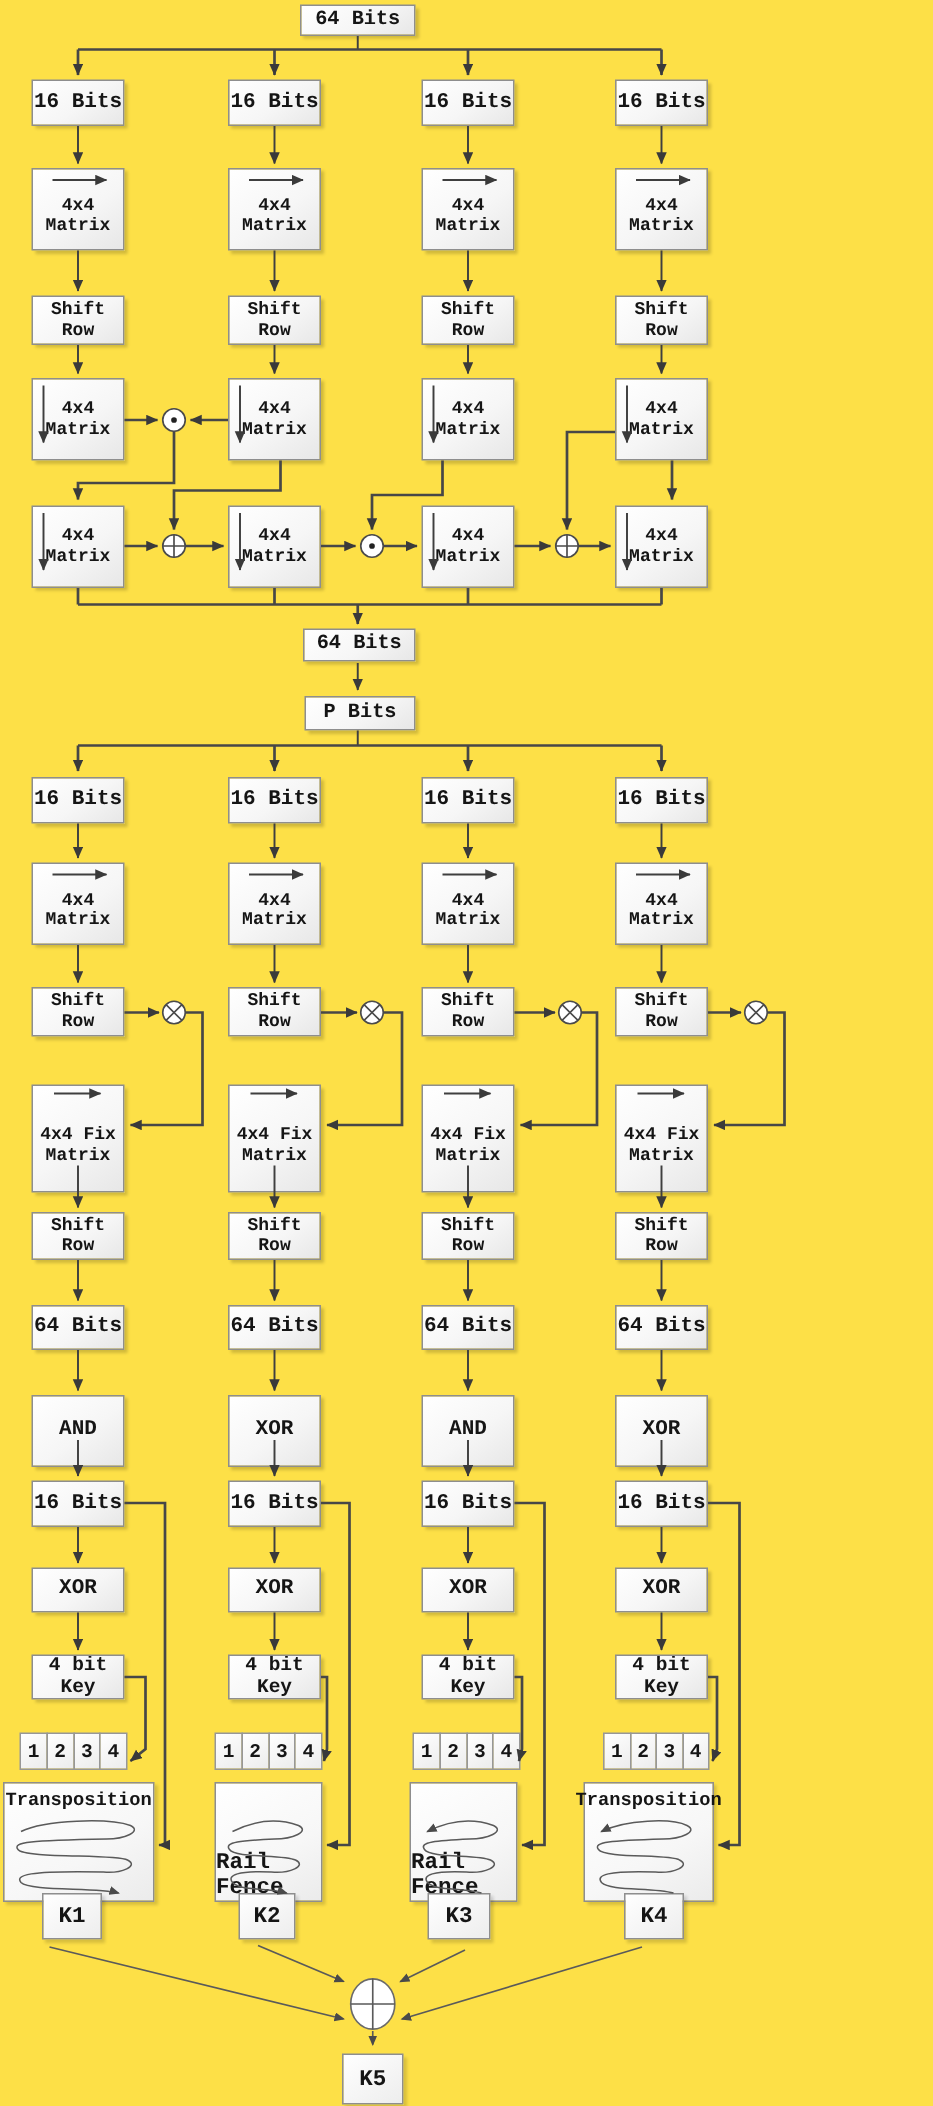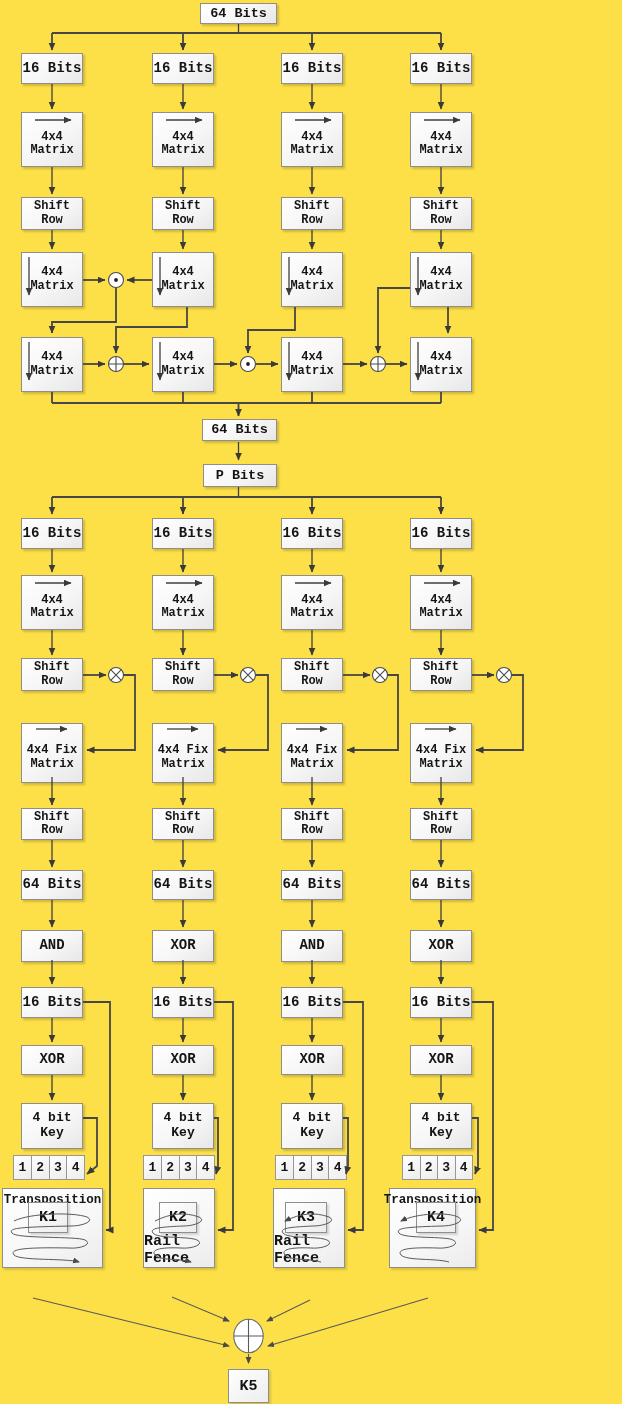--- a/index.html
+++ b/index.html
@@ -16,40 +16,40 @@
   .c1{left:21px}.c2{left:152px}.c3{left:281px}.c4{left:410px}
   
   .rA{top:53px;height:31px}
   .rB{top:112px;height:55px}
   .rC{top:197px;height:33px}
   .rD{top:252px;height:55px}
   .rE{top:337px;height:55px}
   .rF{top:518px;height:31px}
   .rG{top:575px;height:55px}
   .rH{top:658px;height:33px}
-  .rI{top:723px;height:60px}
+  .rI{top:723px;height:72px}
   .rJ{top:808px;height:32px}
   .rK{top:870px;height:30px}
-  .rL{top:930px;height:32px}
+  .rL{top:930px;height:48px}
   .rM{top:987px;height:31px}
   .rN{top:1045px;height:30px}
-  .rO{top:1103px;height:46px;font-size:13px}
+  .rO{top:1103px;height:30px;font-size:13px}
   .strip{position:absolute;top:1155px;height:25px;width:72px;display:flex;z-index:1;}
   .cell{flex:1;box-sizing:border-box;border:1px solid #979797;margin-left:-1px;
         background:linear-gradient(145deg,#ffffff,#ececec);
         display:flex;align-items:center;justify-content:center;
         font-weight:bold;font-size:13px;}
   .cell:first-child{margin-left:0;}
   .big{position:absolute;top:1188px;height:80px;box-sizing:border-box;
        background:linear-gradient(150deg,#ffffff 0%,#f7f7f7 60%,#ebebeb 100%);
        border:1px solid #8e8e8e;box-shadow:2px 2px 2px rgba(0,0,0,.15);
        display:flex;flex-direction:column;align-items:center;justify-content:flex-start;
        padding-top:4px;font-weight:bold;font-size:12.5px;z-index:1;}
   .rail{font-size:15px;justify-content:flex-end;}
-  .kbox{position:absolute;top:1202px;height:31px;width:40px;box-sizing:border-box;
+  .kbox{position:absolute;top:1262px;height:31px;width:40px;box-sizing:border-box;
         background:linear-gradient(145deg,#ffffff,#ededed);border:1px solid #8e8e8e;
         box-shadow:2px 2px 2px rgba(0,0,0,.15);display:flex;align-items:center;
         justify-content:center;font-weight:bold;font-size:15px;z-index:1;}
   #wires{position:absolute;left:0;top:0;z-index:5;pointer-events:none;}
   .w{stroke:#3f3f3f;stroke-width:1.3;fill:none;}
   .b{stroke:#474747;stroke-width:1.8;fill:none;}
   .op{stroke:#4a4a4a;stroke-width:1.1;fill:#ffffff;}
   .opl{stroke:#4a4a4a;stroke-width:1.1;fill:none;}
   .sq{stroke:#5a5a5a;stroke-width:1;fill:none;}
   .fin{stroke:#6a6a6a;stroke-width:1.1;fill:#ffffff;}

